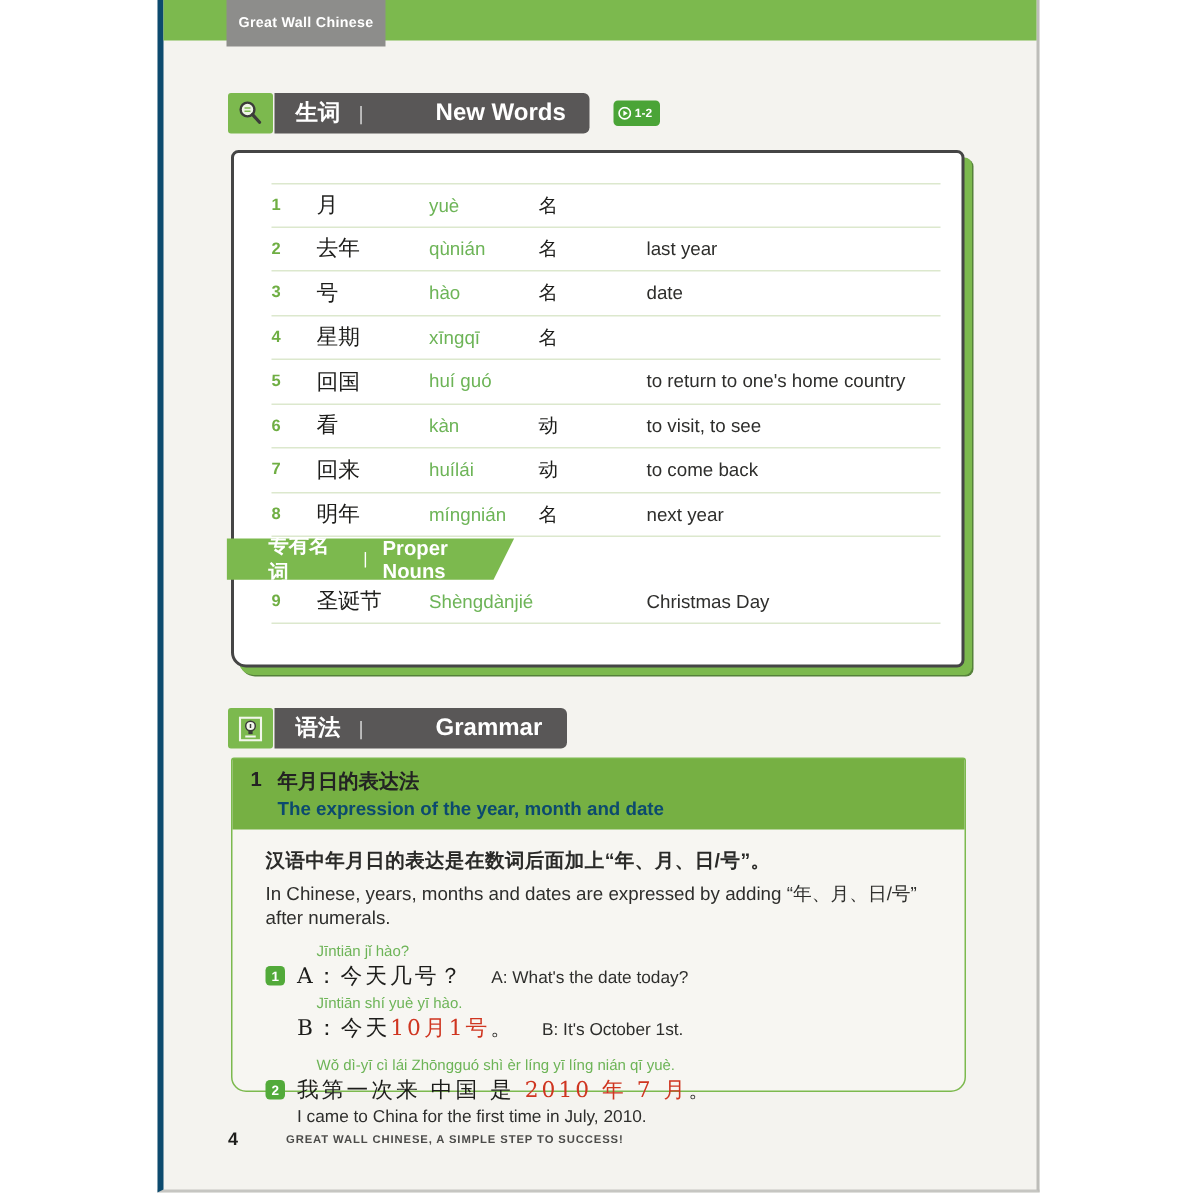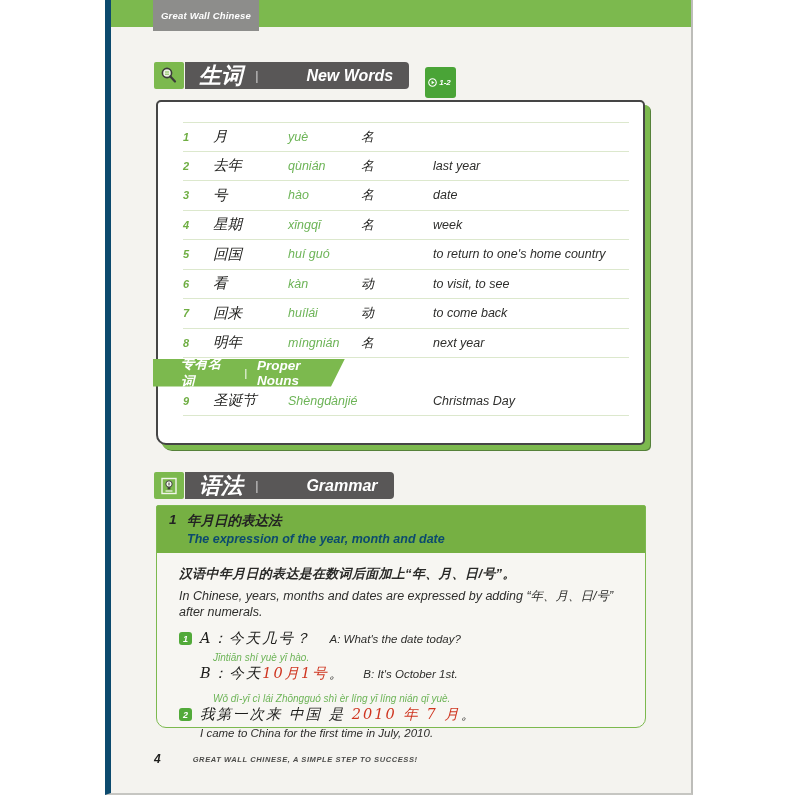--- a/index.html
+++ b/index.html
@@ -3,36 +3,36 @@
 <meta charset="utf-8">
 <style>
   * { margin:0; padding:0; box-sizing:border-box; }
   html,body { width:800px; height:800px; background:#ffffff;
     font-family:"Liberation Sans", sans-serif; }
   .canvas { position:relative; width:800px; height:800px; overflow:hidden; }
 
   
   .page { position:absolute; left:105px; top:0; width:588px; height:795px;
     background:#f4f3ef; border-right:2px solid #bdbdb9; border-bottom:2px solid #c6c6c2;
-    border-left:6px solid #0c4a6e;font-style:italic; }
+    border-left:4px solid #0c4a6e; }
   .topbar { position:absolute; left:0; top:0; width:100%; height:27px; background:#7cb94e; }
   .brand-tab { position:absolute; left:42px; top:0; width:106px; height:31px;
     background:#8d8d8b; color:#fff; font-size:9.5px; font-weight:bold;
     display:flex; align-items:center; justify-content:center; letter-spacing:.2px; }
 
   
   .sec-header { position:absolute; left:43px; display:flex; align-items:flex-start; }
   .sec-icon { width:30px; height:27px; background:#7cb94e; border-radius:2px;
     display:flex; align-items:center; justify-content:center; flex:0 0 auto; }
   .sec-bar { height:27px; background:#595757; color:#fff; display:flex; align-items:center;
     border-radius:0 4px 4px 0; margin-left:1px; padding:0 16px 0 14px; }
-  .sec-bar .zh { font-size:22px; font-weight:bold; }
+  .sec-bar .zh { font-size:15px; font-weight:bold; }
   .sec-bar .dv { font-size:13px; margin:0 12px; color:#cfcfcf; }
   .sec-bar .en { font-size:16px; font-weight:bold;margin-left:36px; }
-  .audio-badge { margin-left:16px; margin-top:5px; height:31px; background:#4aa437;
+  .audio-badge { margin-left:16px; margin-top:5px; height:17px; background:#4aa437;
     border-radius:3px; color:#fff; display:flex; align-items:center; padding:0 5px 0 3px;
     font-size:8px; font-weight:bold; }
   .audio-badge svg { margin-right:2px; }
 
   
   .words-card { position:absolute; left:45px; top:100px; width:489px; height:345px;
     background:#ffffff; border:2px solid #454545; border-radius:5px 5px 5px 10px;
     box-shadow:5px 5px 0 0 #7cb94e, 6px 6px 0 0 #55813a; }
   .words-list { padding-top:20px; }
   .wrow { display:grid; grid-template-columns:30px 75px 73px 72px 1fr;
@@ -134,21 +134,20 @@
           <span class="whz">号</span>
           <span class="wpy">hào</span>
           <span class="wpos">名</span>
           <span class="wen">date</span>
         </div>
         <div class="wrow">
           <span class="wnum">4</span>
           <span class="whz">星期</span>
           <span class="wpy">xīngqī</span>
           <span class="wpos">名</span>
-          <span class="wen">week</span>
         </div>
         <div class="wrow">
           <span class="wnum">5</span>
           <span class="whz">回国</span>
           <span class="wpy">huí guó</span>
           <span class="wpos"></span>
           <span class="wen">to return to one's home country</span>
         </div>
         <div class="wrow">
           <span class="wnum">6</span>
@@ -213,20 +212,21 @@
           <span>年月日的表达法</span>
         </div>
         <div class="g-head-row2">The expression of the year, month and date</div>
       </div>
 
       <div class="g-body">
         <div class="intro-zh">汉语中年月日的表达是在数词后面加上“年、月、日/号”。</div>
         <div class="intro-en">In Chinese, years, months and dates are expressed by adding “年、月、日/号” after numerals.</div>
 
         <div class="example">
+          <div class="py">Jīntiān  jǐ  hào?</div>
           <div class="ex-line">
             <span class="ex-badge">1</span>
             <span class="zh-serif">A：今天几号？</span>
             <span class="ex-en">A: What's the date today?</span>
           </div>
           <div class="py" style="margin-top:4px;">Jīntiān  shí  yuè yī hào.</div>
           <div class="ex-line">
             <span class="ex-badge ph"></span>
             <span class="zh-serif"><span>B：今天</span><span class="red">10月1号</span><span>。</span></span>
             <span class="ex-en">B: It's October 1st.</span>

